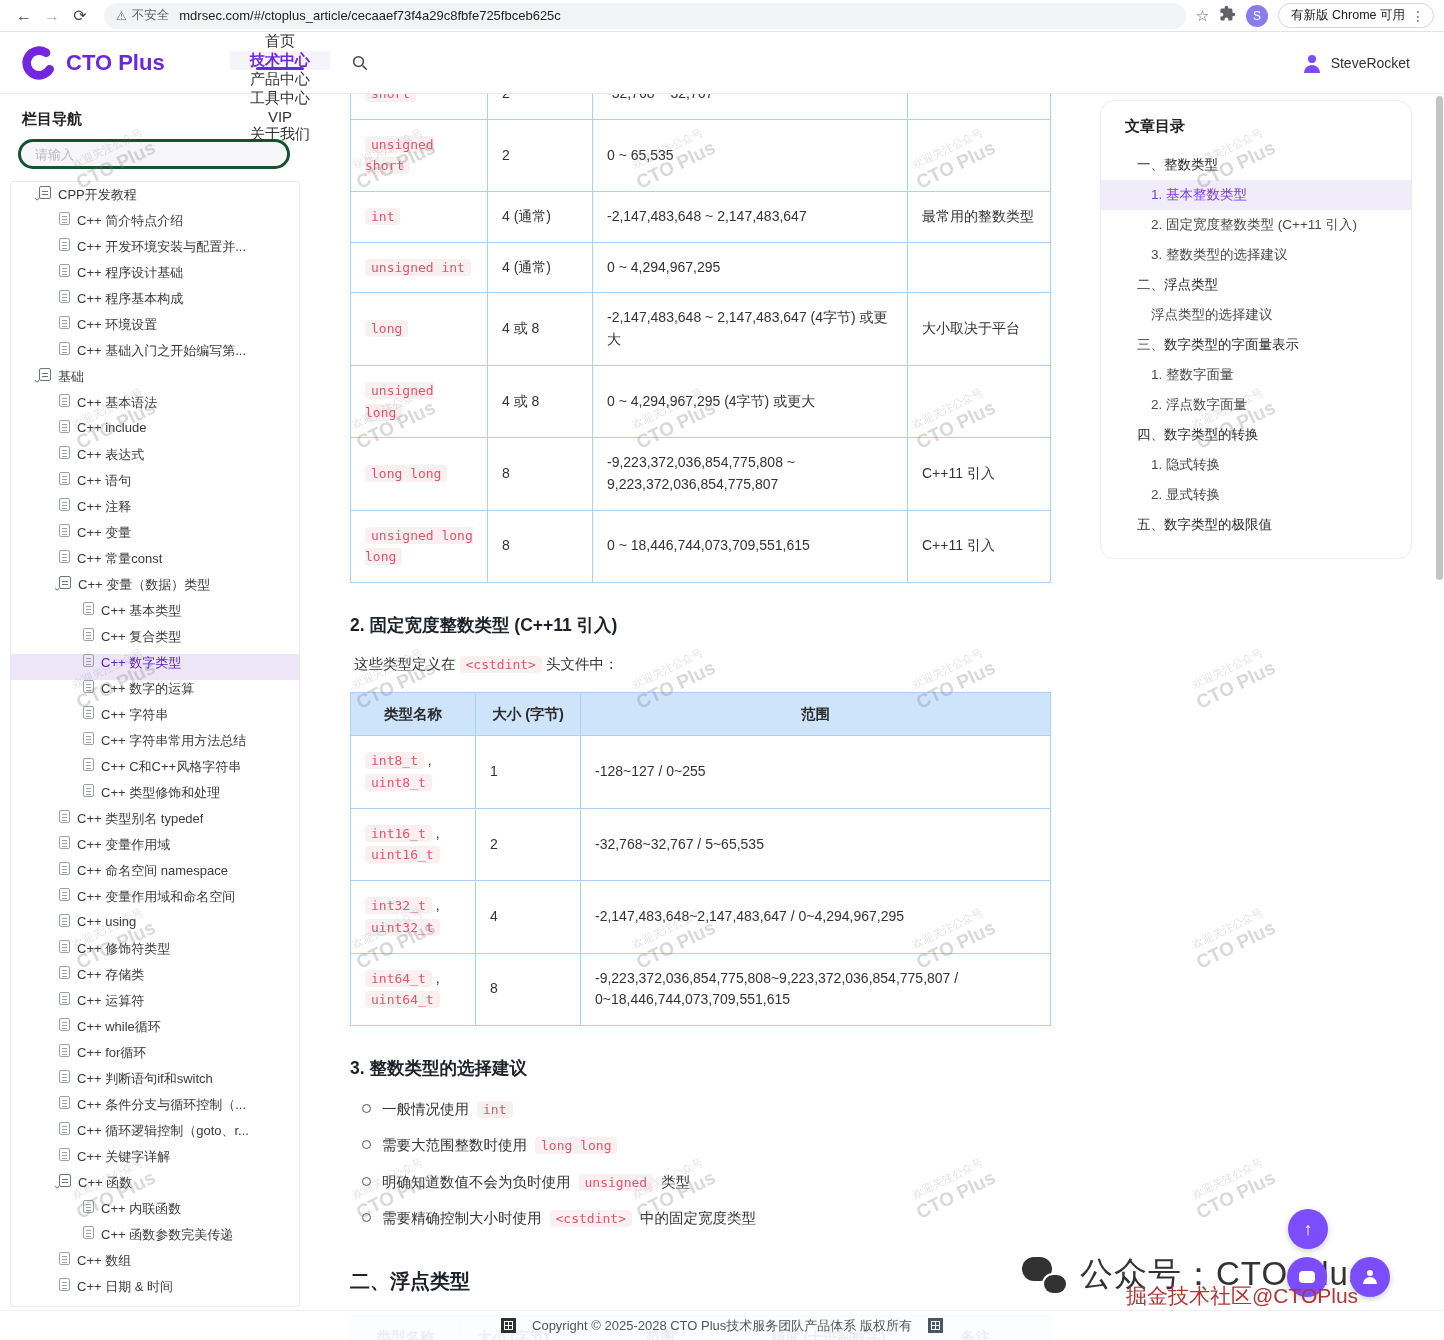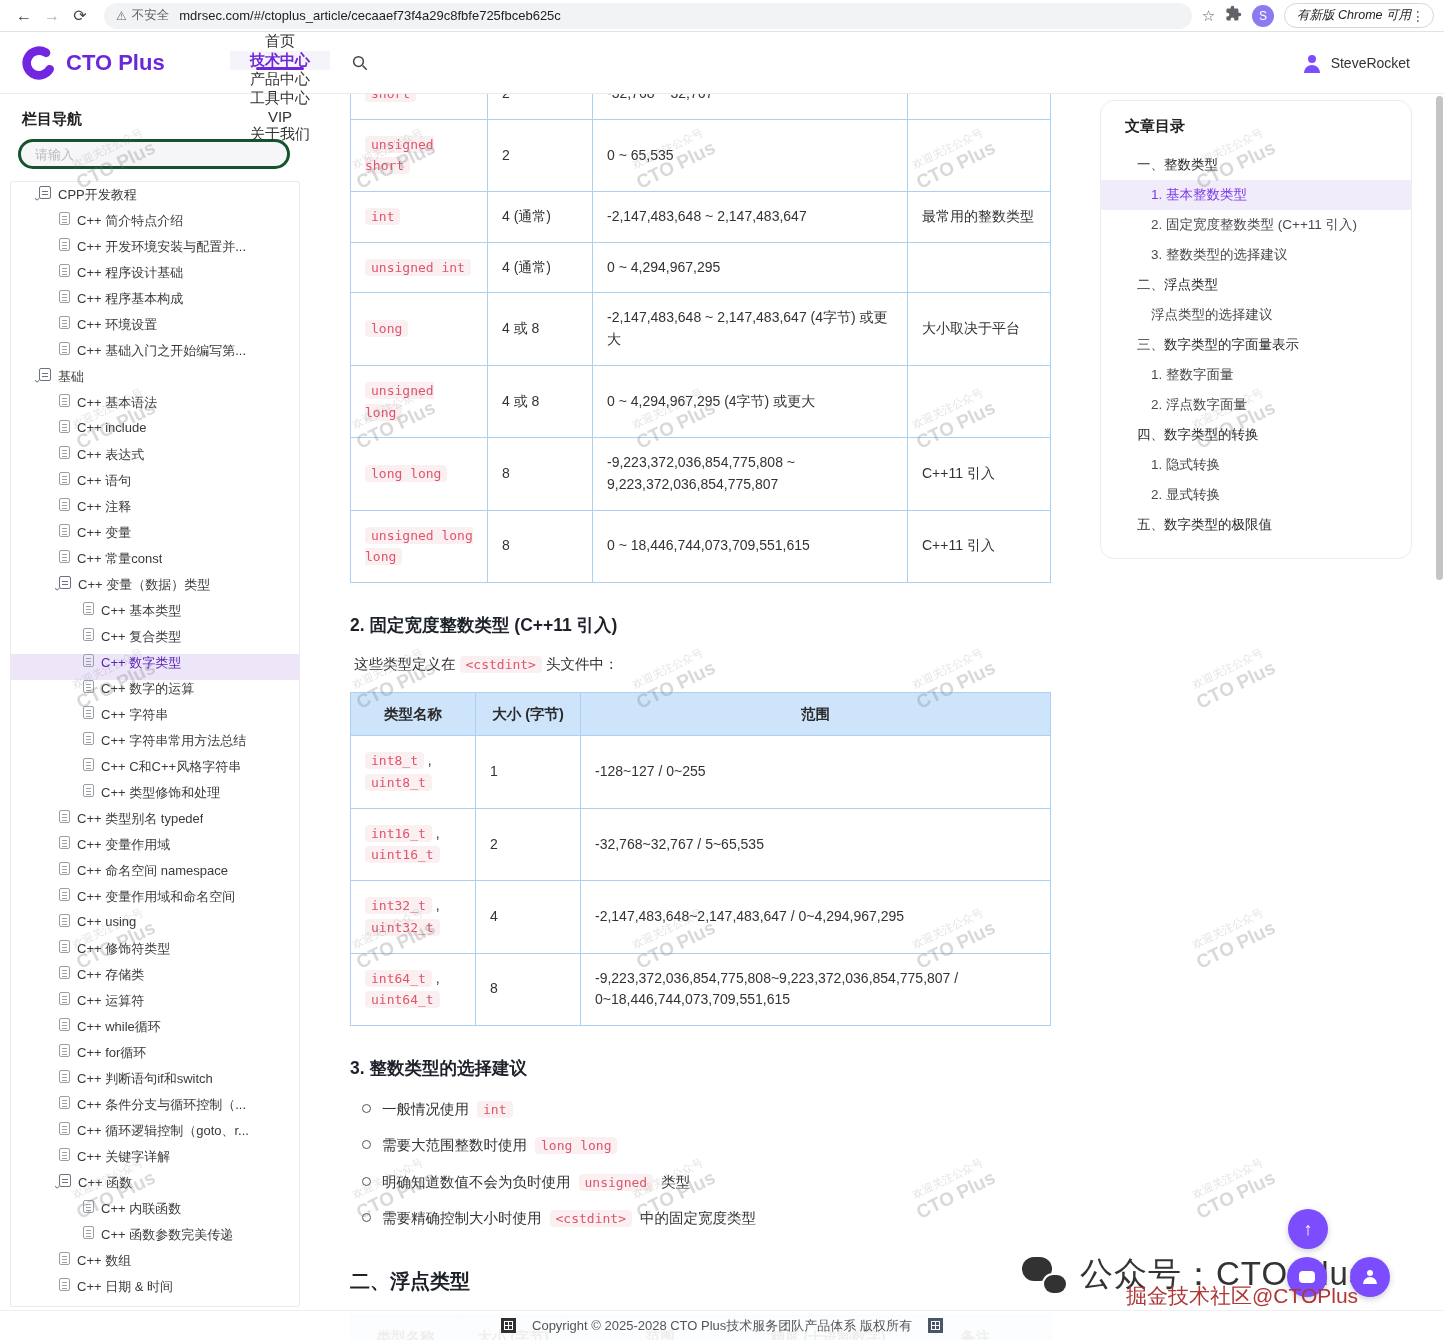--- a/index.html
+++ b/index.html
@@ -10,21 +10,21 @@
   .browser-bar { position:absolute; top:0; left:0; right:0; height:32px; background:#fff; border-bottom:1px solid #e3e3e3; display:flex; align-items:center; padding:0 10px; z-index:20; }
   .b-icon { width:28px; height:28px; display:flex; align-items:center; justify-content:center; font-size:16px; color:#444; border-radius:50%; flex:none; }
   .b-icon.dim { color:#b5b5b5; }
   .url-bar { flex:1; height:26px; margin:0 10px; background:#f1f3f4; border-radius:13px; display:flex; align-items:center; padding:0 12px; overflow:hidden; }
   .sec-chip { display:flex; align-items:center; gap:5px; color:#5f6368; font-size:12.5px; flex:none; }
   .sec-chip .warn { font-size:12px; color:#5f6368; }
   .url-text { font-size:13px; color:#202124; margin-left:10px; white-space:nowrap; }
   .url-right { display:flex; align-items:center; gap:10px; margin-left:auto; }
   .star { color:#5f6368; font-size:15px; }
   .profile-dot { width:22px; height:22px; border-radius:50%; background:#8a7cf0; color:#fff; font-size:12px; display:flex; align-items:center; justify-content:center; flex:none; }
-  .update-pill { display:flex; align-items:center; border:1px solid #d5d7da; border-radius:15px; padding:3px 8px 3px 12px; font-size:12.5px; color:#202124; background:#fff; flex:none;font-style:italic; }
+  .update-pill { display:flex; align-items:center; gap:6px; border:1px solid #d5d7da; border-radius:15px; padding:3px 8px 3px 12px; font-size:12.5px; color:#202124; background:#fff; flex:none; }
   .dots { color:#5f6368; font-size:14px; }
 
   
   .site-header { position:absolute; top:32px; left:0; right:0; height:62px; background:#fff; border-bottom:1px solid #ececec; display:flex; align-items:center; z-index:19; }
   .brand { display:flex; align-items:center; gap:8px; padding:0 20px; width:230px; flex:none; }
   .brand-name { font-size:22px; font-weight:bold; color:#6a28d9; white-space:nowrap; }
   .main-nav { display:flex; align-items:stretch; height:100%;flex-direction:column; }
   .nav-item { width:100px; display:flex; align-items:center; justify-content:center; font-size:15px; color:#333; cursor:pointer; position:relative; }
   .nav-item.active { color:#6d28d9; font-weight:bold; background:#f6f4fb; }
   .nav-item.active::after { content:""; position:absolute; left:26px; right:26px; bottom:0; height:3px; background:#6d28d9; border-radius:2px; }

